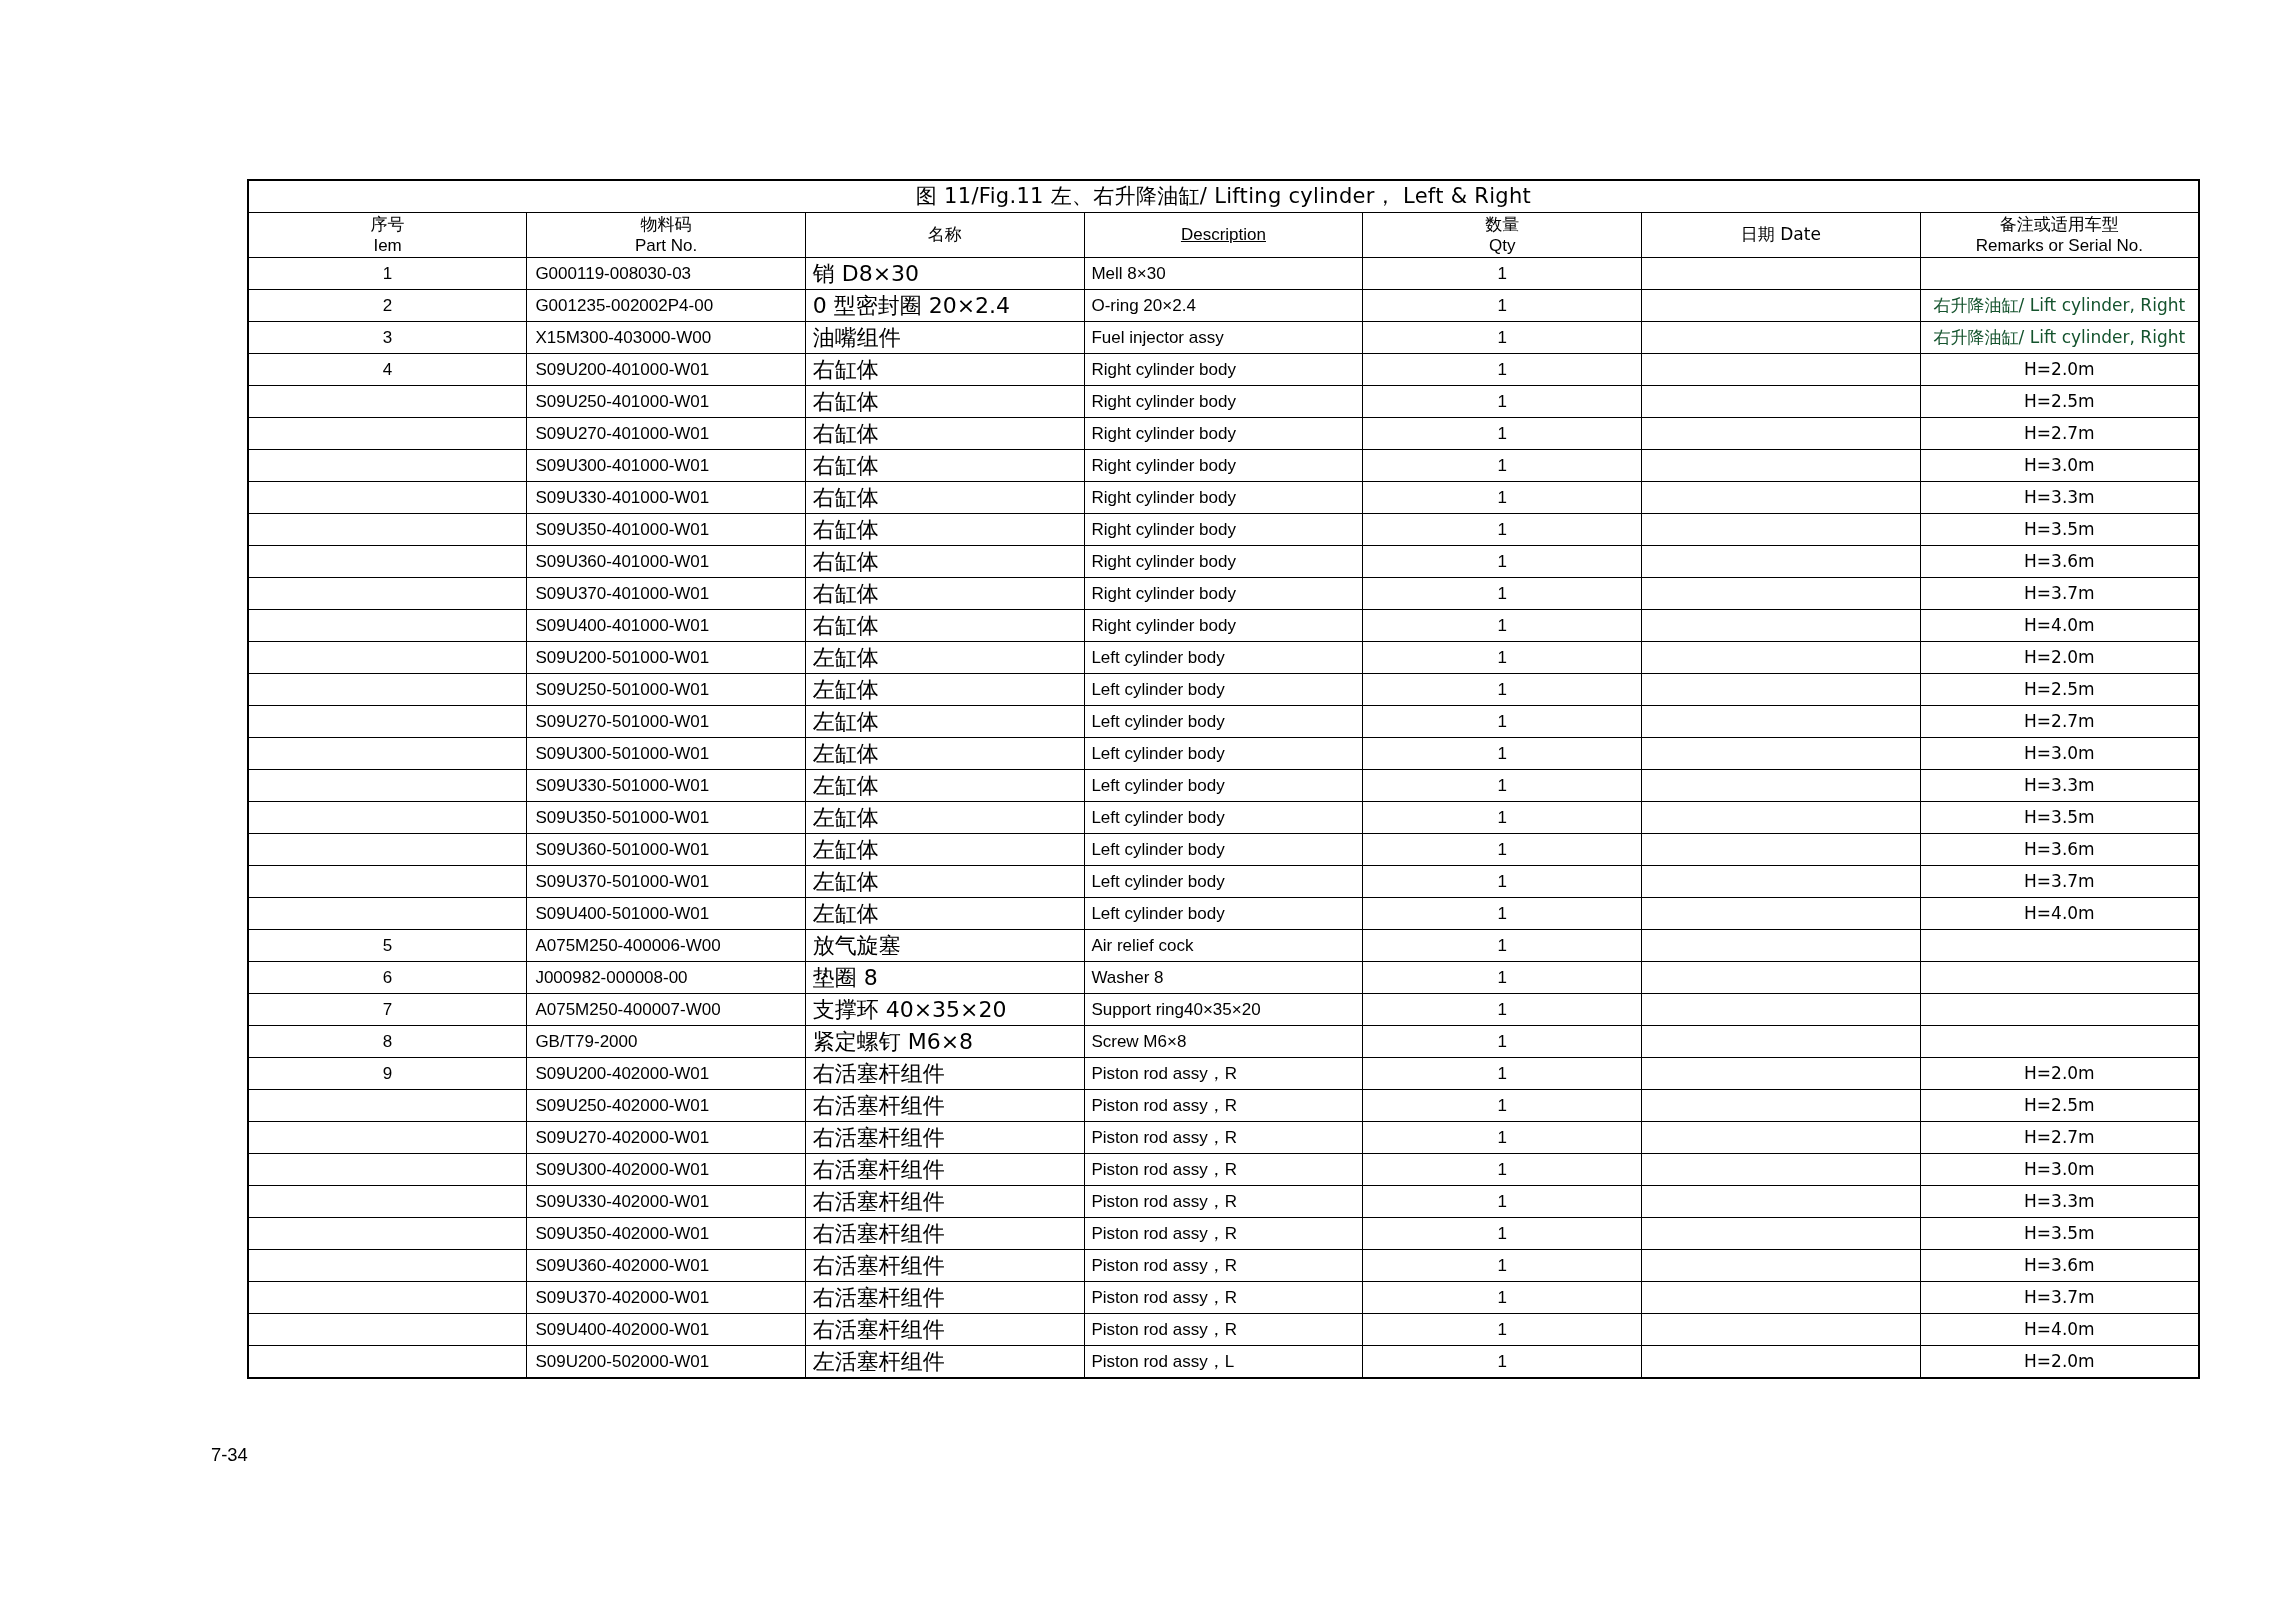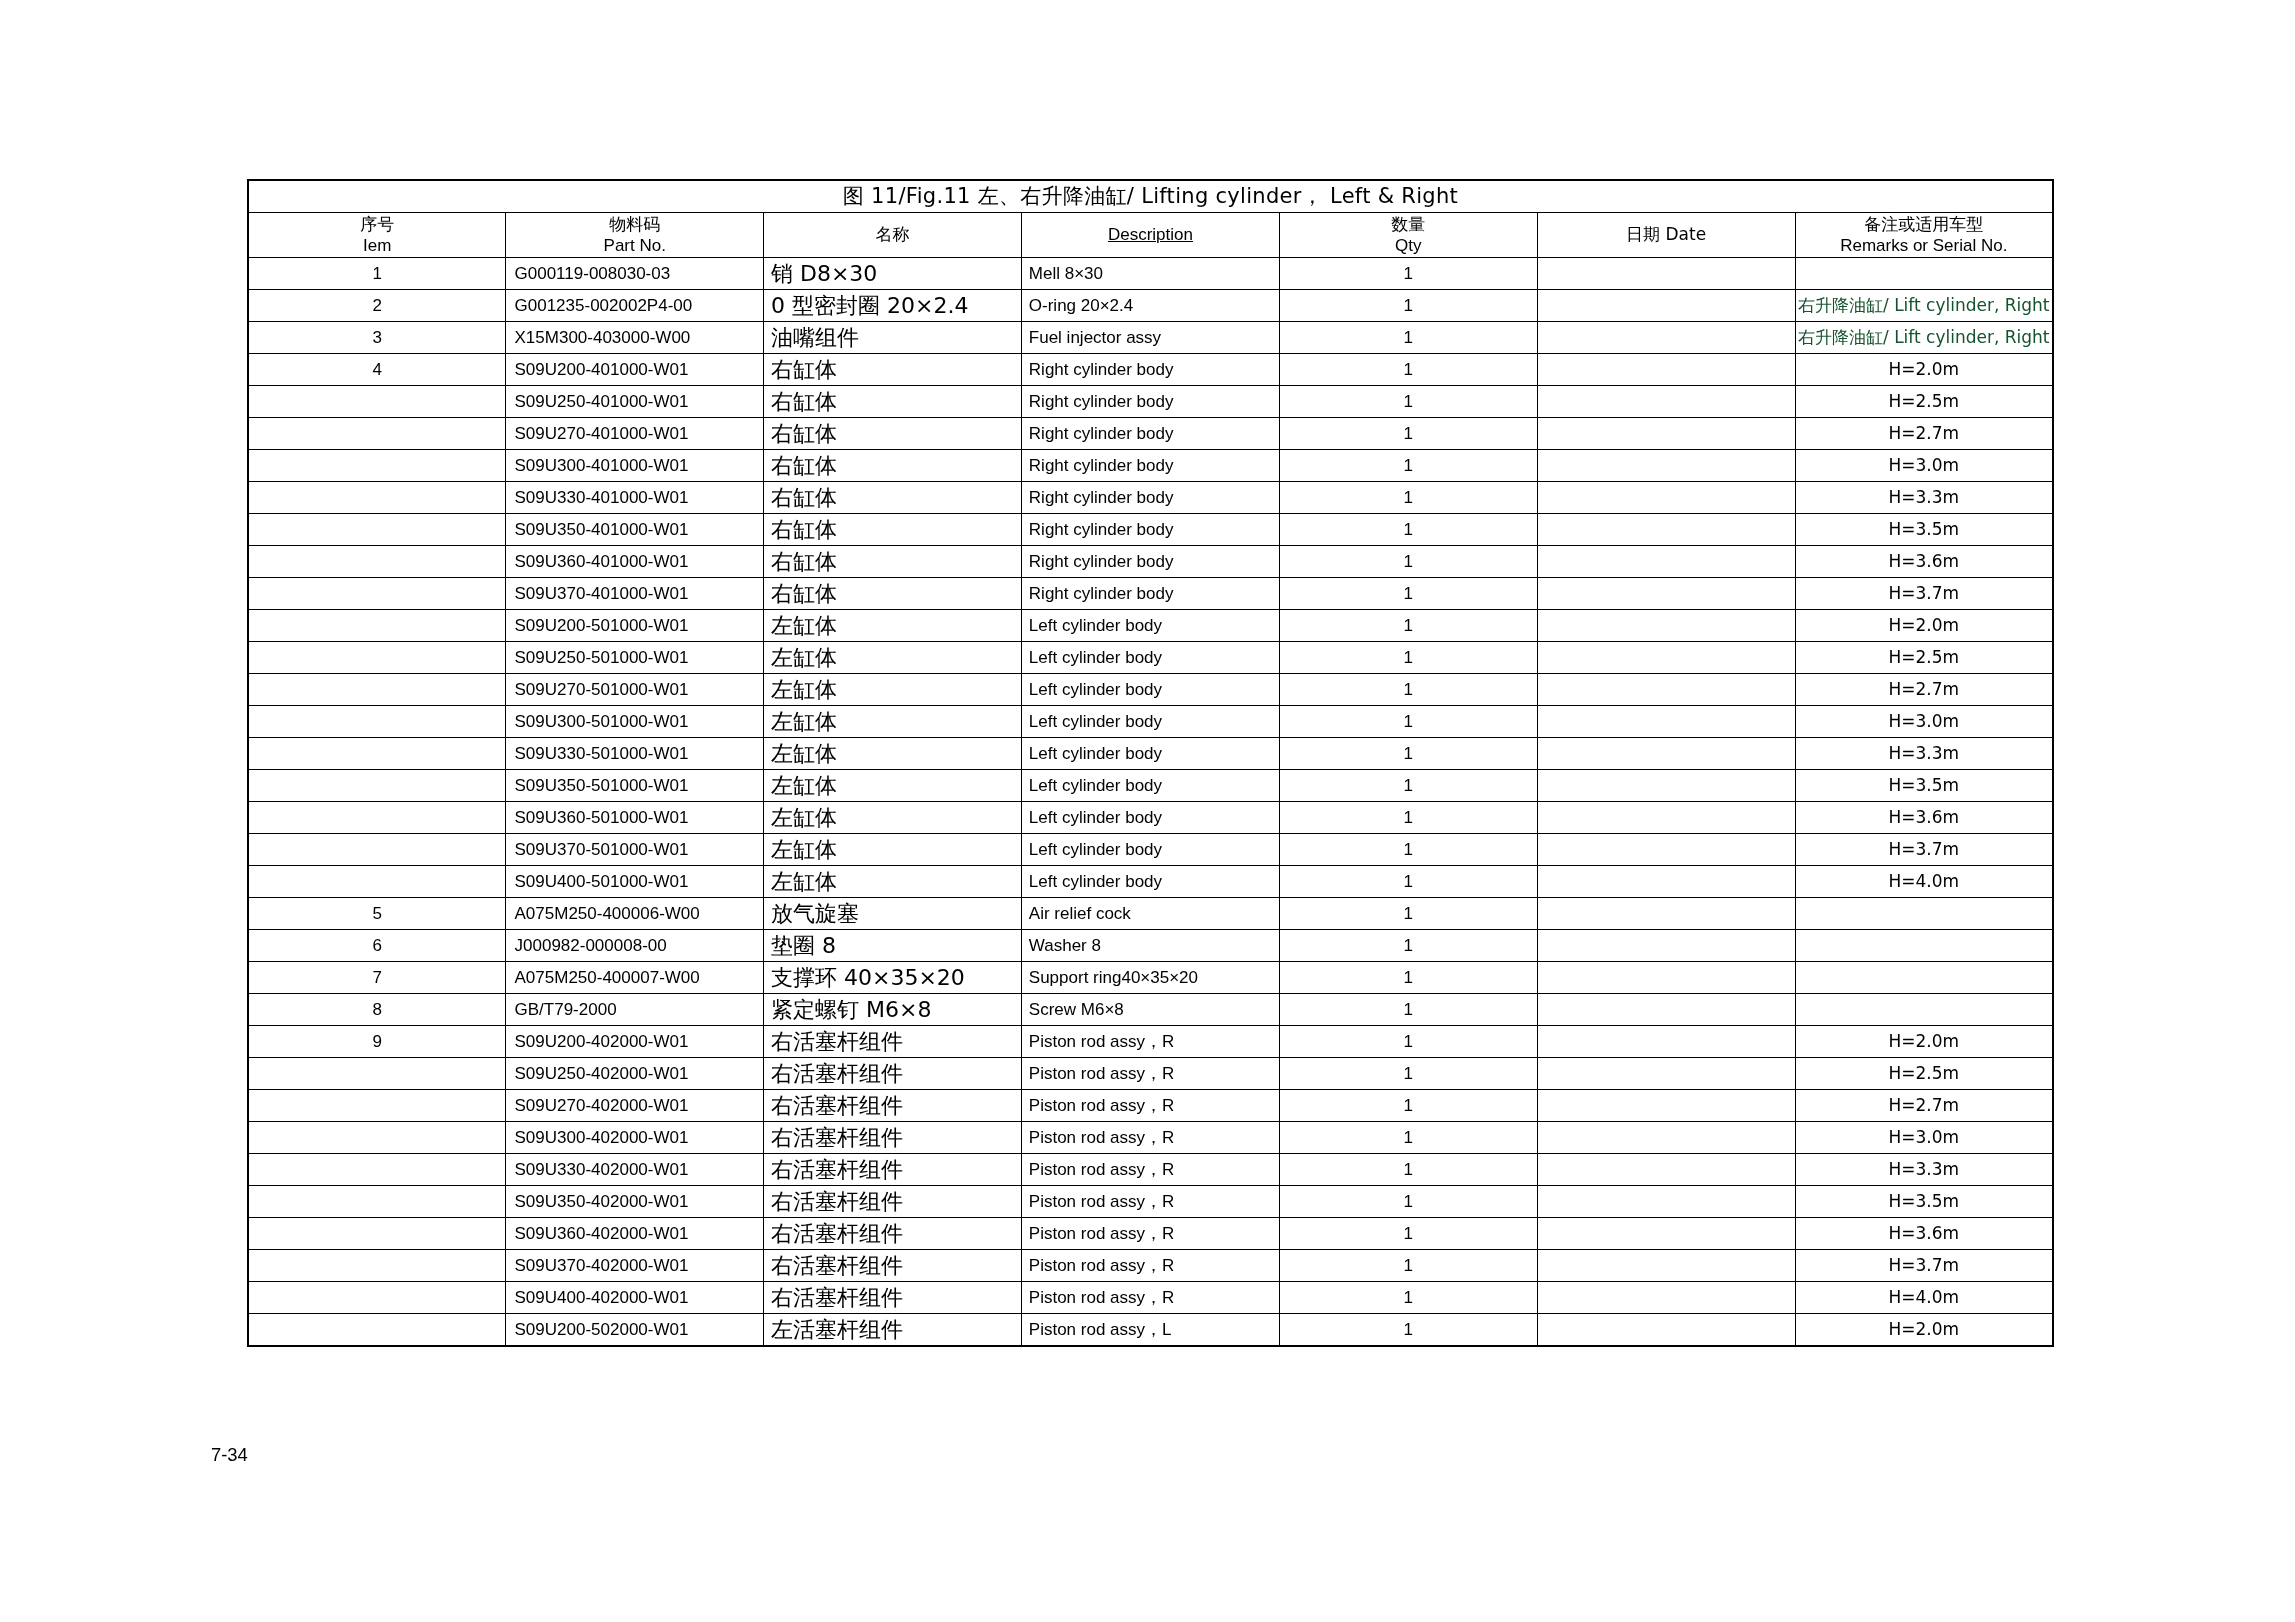--- a/index.html
+++ b/index.html
@@ -17,21 +17,21 @@
   .page {
     position: absolute;
     left: 0; top: 0;
     width: 2295px;
     height: 1622px;
   }
   .table-wrap {
     position: absolute;
     left: 247px;
     top: 179px;
-    width: 1807px;
+    width: 1953px;
   }
   table.parts {
     border-collapse: collapse;
     width: 100%;
     table-layout: fixed;
     border: 2px solid #000;
   }
   table.parts td, table.parts th {
     border: 1px solid #000;
     padding: 0;
@@ -201,20 +201,29 @@
             <td class="c-item"></td>
             <td class="c-part">S09U370-401000-W01</td>
             <td class="c-name cjk">右缸体</td>
             <td class="c-desc">Right cylinder body</td>
             <td class="c-qty">1</td>
             <td class="c-date"></td>
             <td class="c-rem cjk">H=3.7m</td>
           </tr>
           <tr>
             <td class="c-item"></td>
+            <td class="c-part">S09U400-401000-W01</td>
+            <td class="c-name cjk">右缸体</td>
+            <td class="c-desc">Right cylinder body</td>
+            <td class="c-qty">1</td>
+            <td class="c-date"></td>
+            <td class="c-rem cjk">H=4.0m</td>
+          </tr>
+          <tr>
+            <td class="c-item"></td>
             <td class="c-part">S09U200-501000-W01</td>
             <td class="c-name cjk">左缸体</td>
             <td class="c-desc">Left cylinder body</td>
             <td class="c-qty">1</td>
             <td class="c-date"></td>
             <td class="c-rem cjk">H=2.0m</td>
           </tr>
           <tr>
             <td class="c-item"></td>
             <td class="c-part">S09U250-501000-W01</td>

